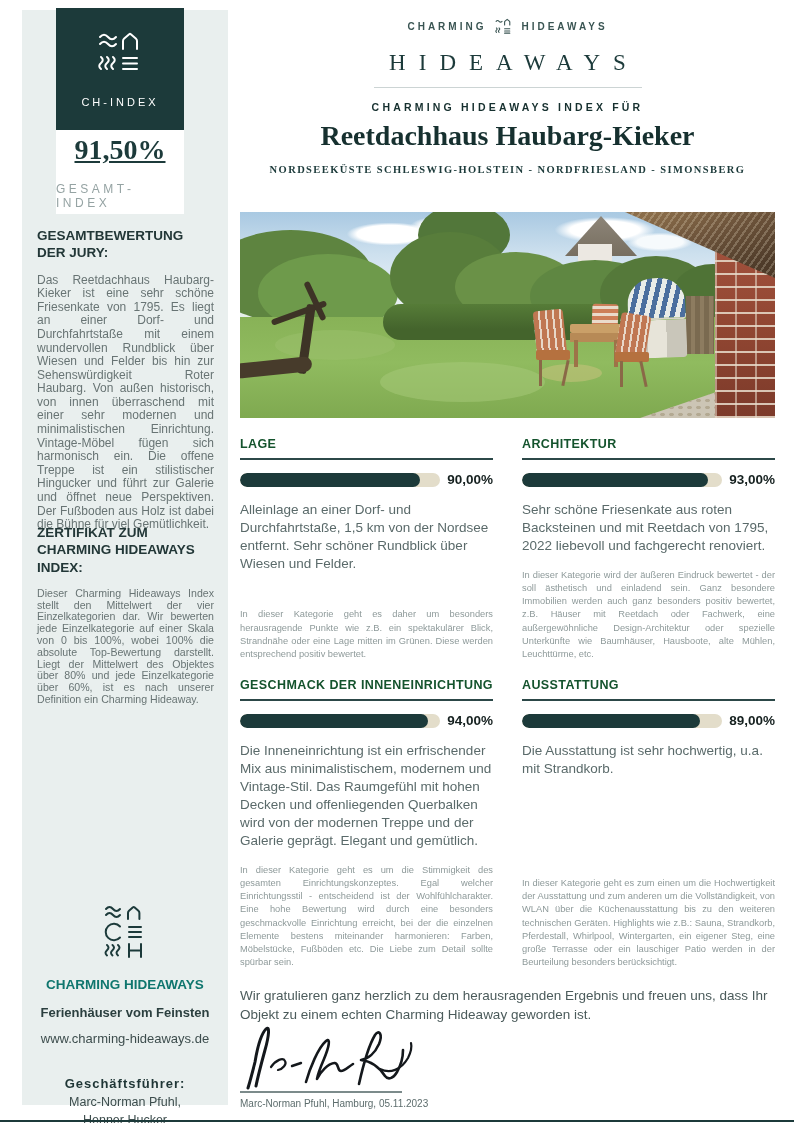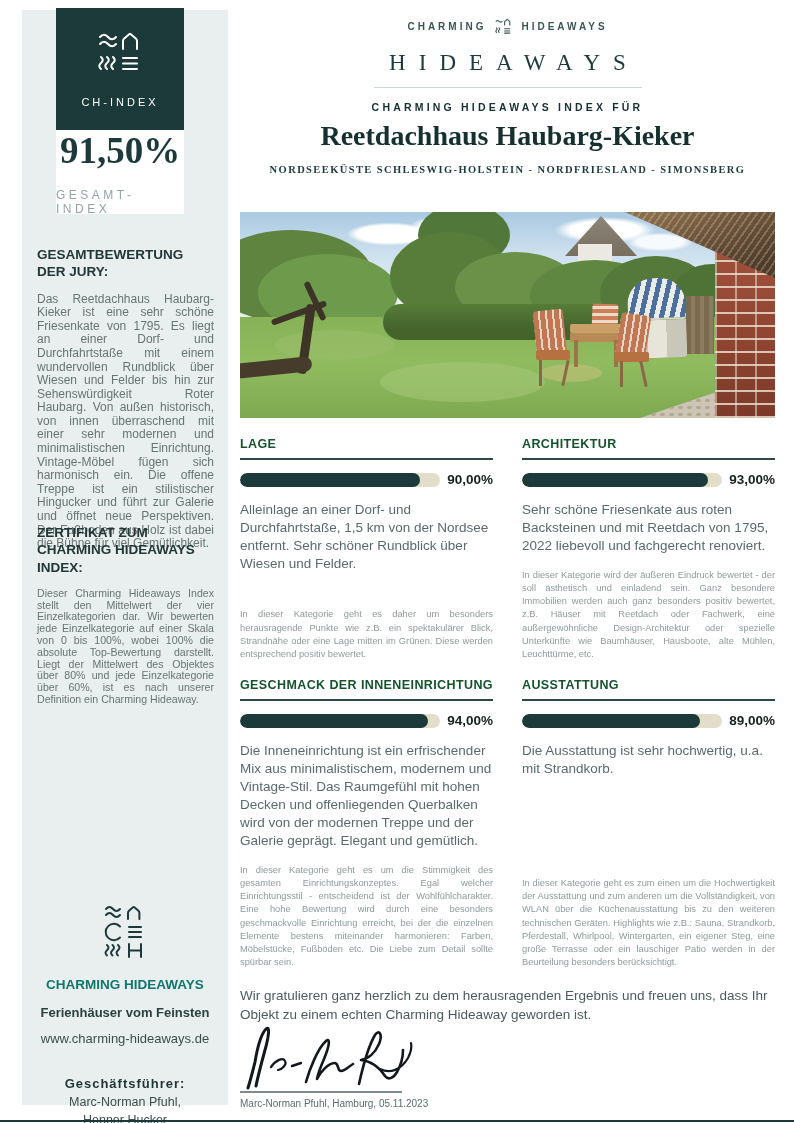--- a/index.html
+++ b/index.html
@@ -12,26 +12,26 @@
   .page{position:relative;width:794px;height:1123px;background:#fff;overflow:hidden;}
   .page-bottom-line{position:absolute;left:0;right:0;bottom:1px;height:2px;background:var(--accent);}
 
   
   .sidebar{position:absolute;left:22px;top:10px;width:206px;height:1095px;background:var(--sidebar-bg);}
   .badge{position:absolute;left:34px;top:-2px;width:128px;height:122px;background:var(--accent);
          display:flex;flex-direction:column;align-items:center;justify-content:center;}
   .badge-label{color:#fff;font-size:11px;letter-spacing:3px;margin-top:20px;}
   .scorebox{position:absolute;left:34px;top:120px;width:128px;height:84px;background:#fff;
             display:flex;flex-direction:column;align-items:center;justify-content:center;}
-  .score-value{font-family:"Liberation Serif","DejaVu Serif",serif;font-weight:bold;font-size:37px;color:var(--accent);}
+  .score-value{font-family:"Liberation Serif","DejaVu Serif",serif;font-weight:bold;font-size:28px;color:var(--accent);text-decoration:underline;}
   .score-label{font-size:12px;letter-spacing:3.5px;color:#95a3a3;margin-top:16px;}
   .side-section{position:absolute;left:15px;width:177px;}
   .side-heading{font-size:13.5px;font-weight:bold;color:#223737;line-height:1.28;}
   .side-par{margin-top:12px;color:#687474;text-align:justify;}
-  .jury{top:236px;}
+  .jury{top:217px;}
   .jury .side-par{font-size:12px;line-height:13.6px;}
   .zertinfo{top:514px;}
   .zertinfo .side-par{font-size:10.6px;line-height:11.8px;}
   .side-footer{position:absolute;left:0;right:0;top:893px;text-align:center;color:#223737;}
   .side-brand{font-size:13.5px;font-weight:bold;margin-top:16px;color:#0f766e;}
   .side-tagline{font-size:13px;font-weight:bold;margin-top:13px;color:#2b3f3f;}
   .side-site{font-size:13px;margin-top:11px;color:#3d4d4d;}
   .side-role{font-size:13px;font-weight:bold;letter-spacing:1px;margin-top:30px;color:#1e3535;}
   .side-name{font-size:12.5px;color:#3d4d4d;line-height:1.4;margin-top:3px;}
 

